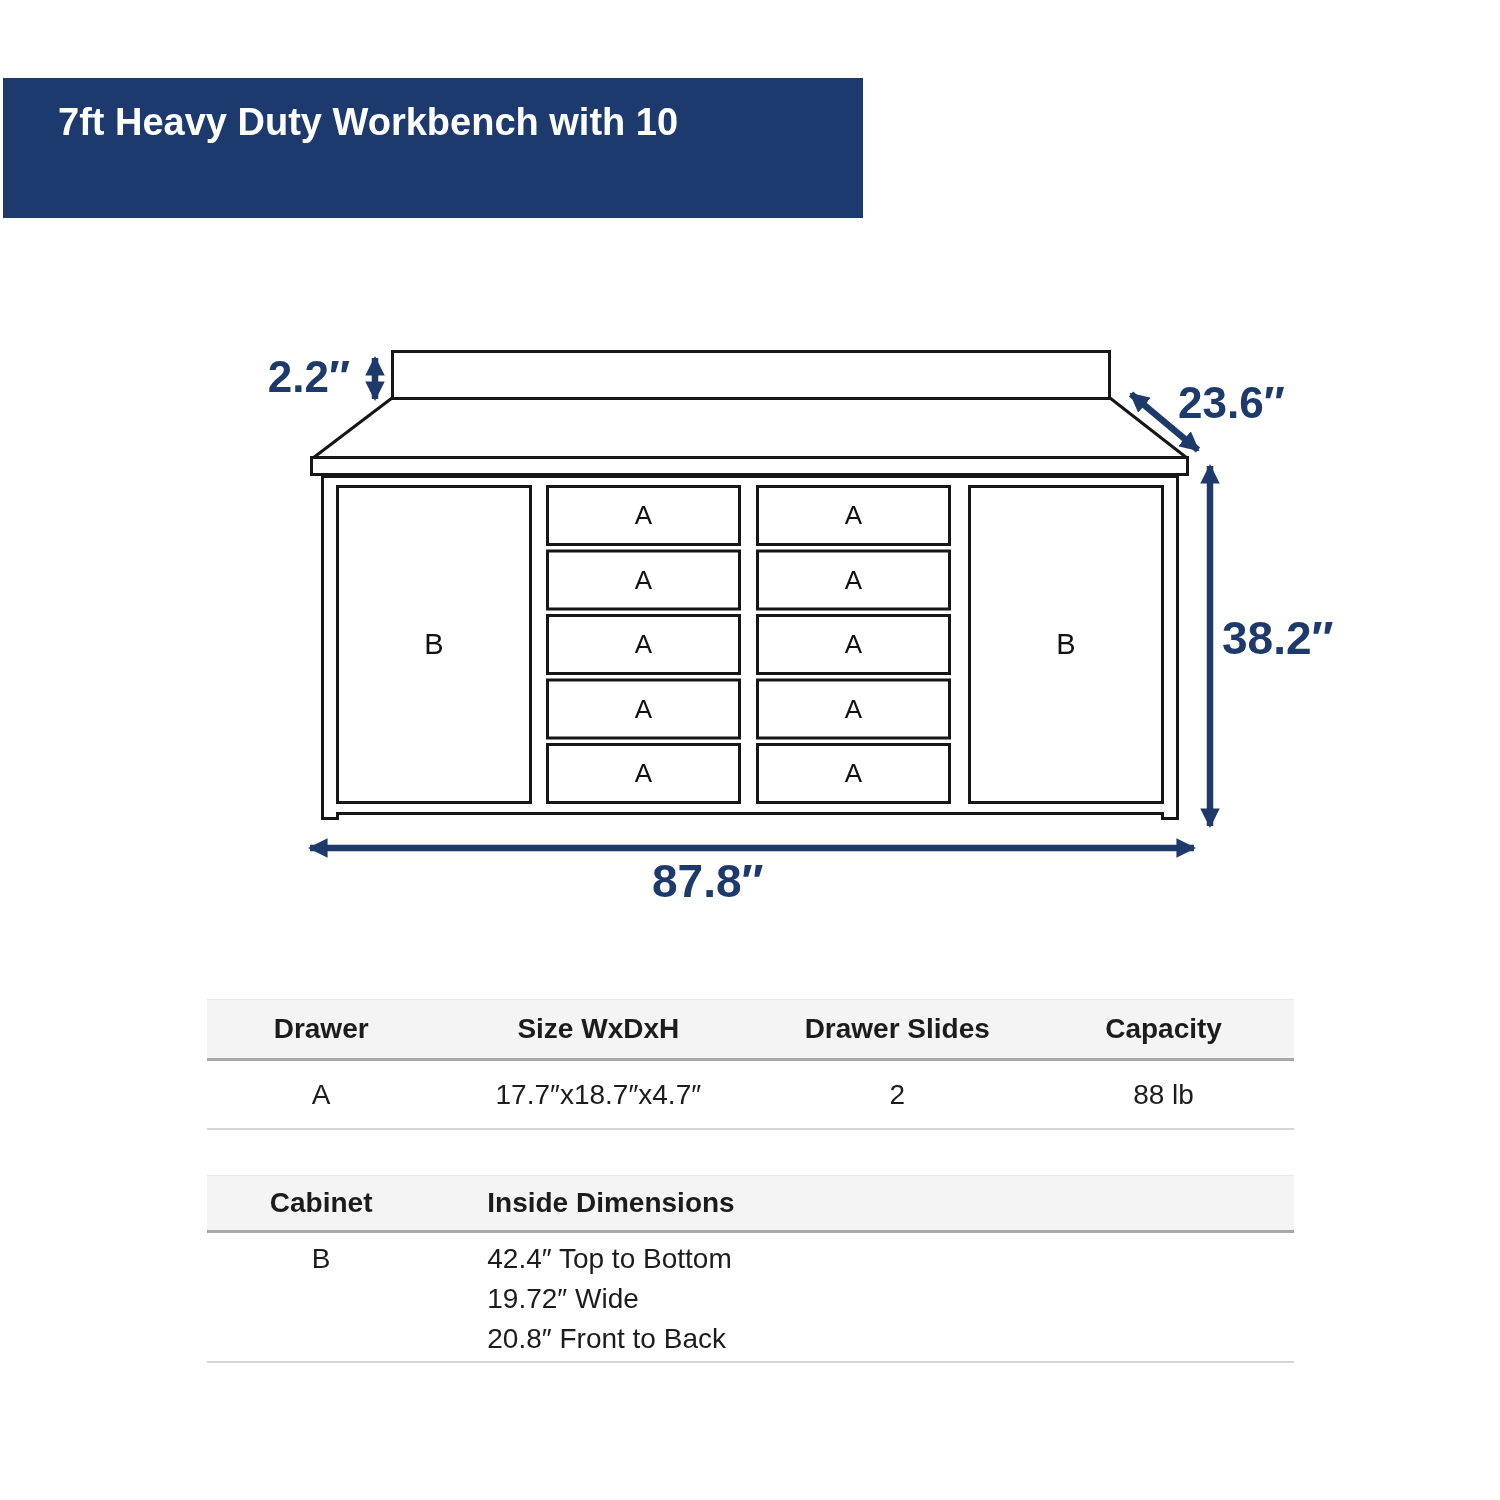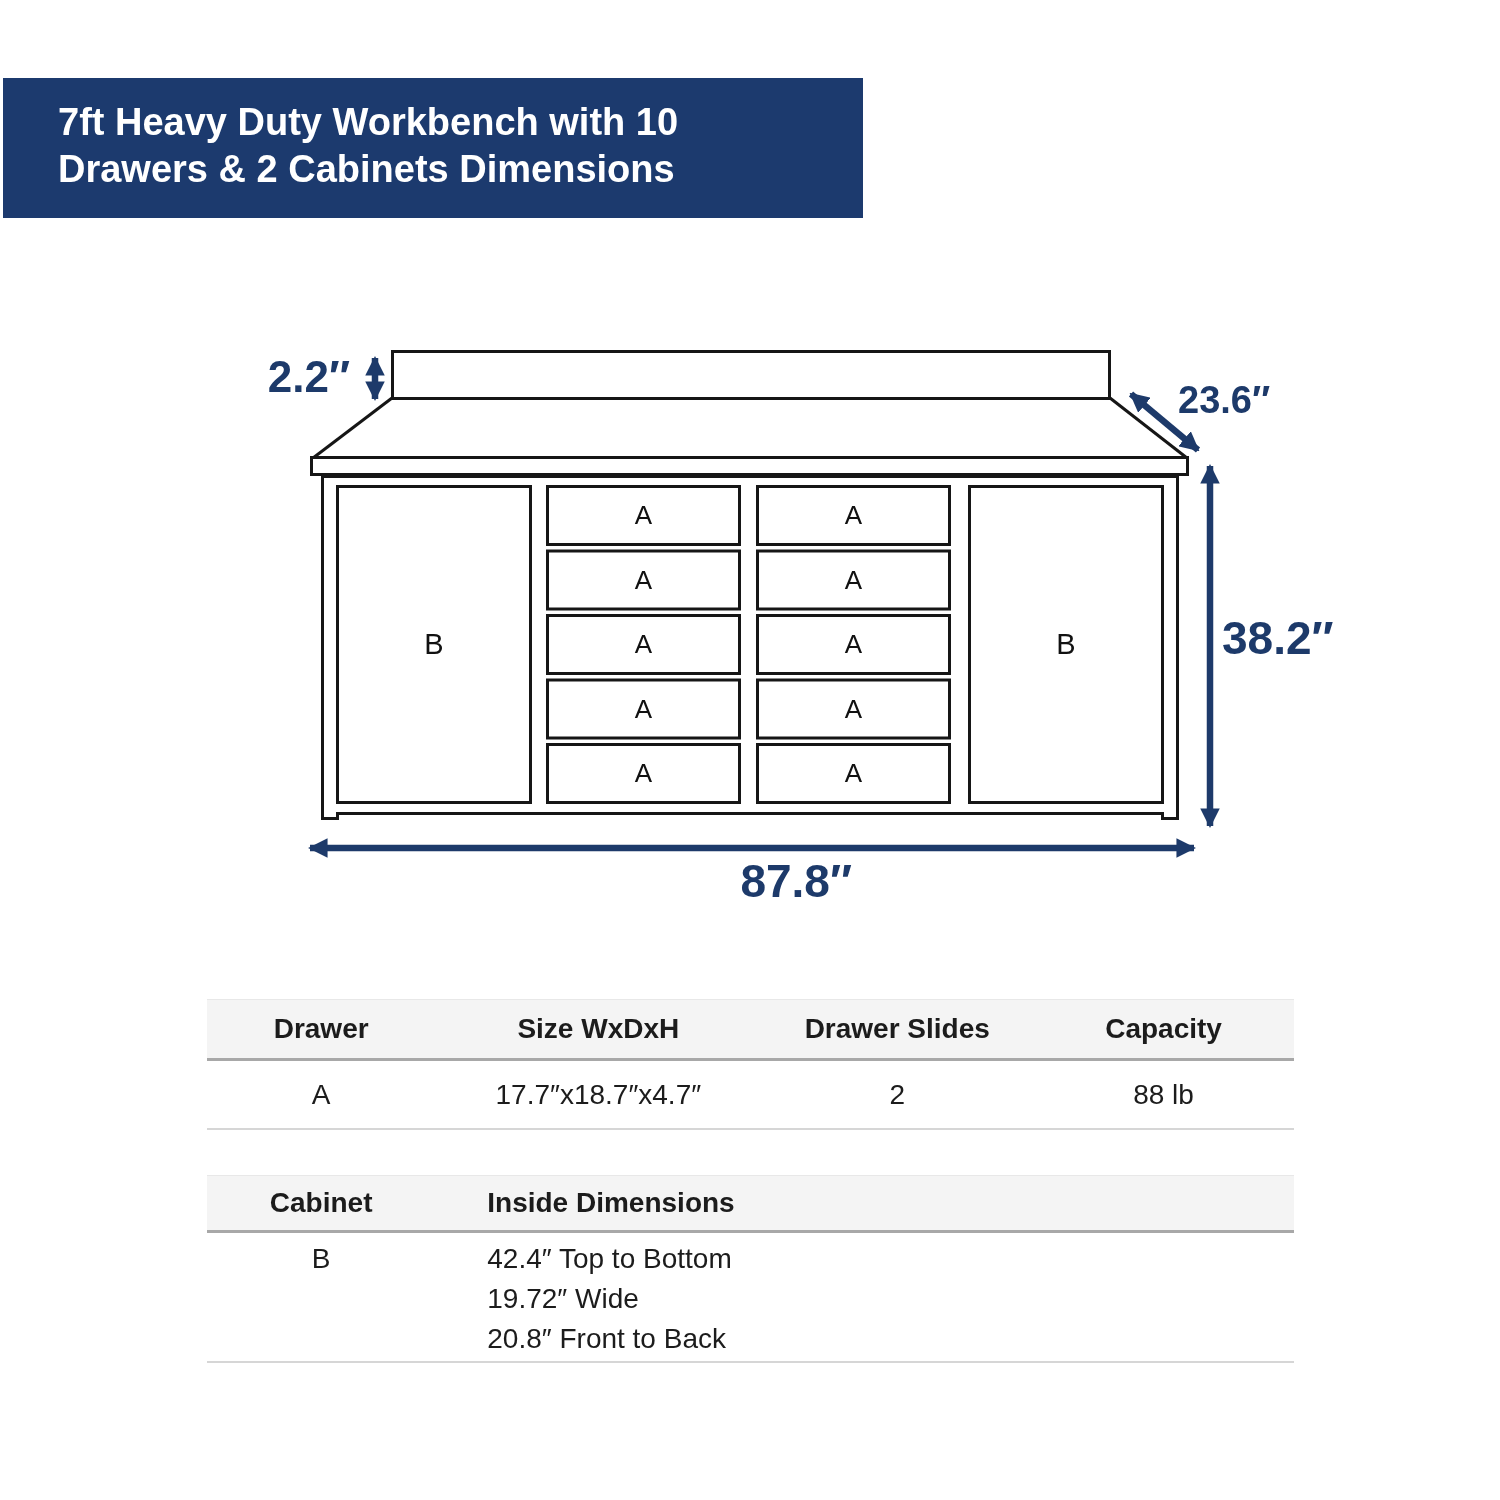--- a/index.html
+++ b/index.html
@@ -29,23 +29,23 @@
   
   svg.bench{left:0;top:0;width:1500px;height:1500px;}
   .draw{fill:#ffffff;stroke:var(--ink);stroke-width:3px;}
   .dim-line{stroke:var(--accent);stroke-width:6.5px;fill:none;}
   .dim-head{fill:var(--accent);}
   
   .dim-label{
     color:var(--accent);font-weight:bold;white-space:nowrap;line-height:1;
   }
   .dim-22{left:228px;top:355px;width:122px;text-align:right;font-size:44px;}
-  .dim-236{left:1178px;top:381px;font-size:38px;}
+  .dim-236{left:1178px;top:381px;font-size:44px;}
   .dim-382{left:1222px;top:615px;font-size:46px;}
-  .dim-878{left:652px;top:858px;width:200px;text-align:right;font-size:46px;}
+  .dim-878{left:652px;top:858px;width:200px;text-align:left;font-size:46px;}
   
   .letter{
     display:flex;align-items:center;justify-content:center;
     color:#111;line-height:1;
   }
   .letter-a{font-size:26px;}
   .letter-b{font-size:29px;}
   
   .spec-table{left:207px;width:1087px;}
   .t1{top:999px;}
@@ -107,21 +107,20 @@
   <rect class="draw" x="757.5" y="744.5" width="192" height="58"></rect>
 
   <line class="dim-line" x1="375" y1="358" x2="375" y2="399" marker-start="url(#ah)" marker-end="url(#ah)"></line>
   <line class="dim-line" x1="1131" y1="394" x2="1198" y2="450" marker-start="url(#ah)" marker-end="url(#ah)"></line>
   <line class="dim-line" x1="1210" y1="466" x2="1210" y2="826" marker-start="url(#ah)" marker-end="url(#ah)"></line>
   <line class="dim-line" x1="310" y1="848" x2="1194" y2="848" marker-start="url(#ah)" marker-end="url(#ah)"></line>
 </svg>
 
 <header class="banner abs">
   <div class="title-line">7ft Heavy Duty Workbench with 10</div>
-  <div class="title-line">Drawers &amp; 2 Cabinets Dimensions</div>
 </header>
 
 <div class="abs dim-label dim-22">2.2″</div>
 <div class="abs dim-label dim-236">23.6″</div>
 <div class="abs dim-label dim-382">38.2″</div>
 <div class="abs dim-label dim-878">87.8″</div>
 
 <div class="abs letter letter-b" style="left:337px;top:486px;width:194px;height:317px;">B</div>
 <div class="abs letter letter-b" style="left:969px;top:486px;width:194px;height:317px;">B</div>
 

